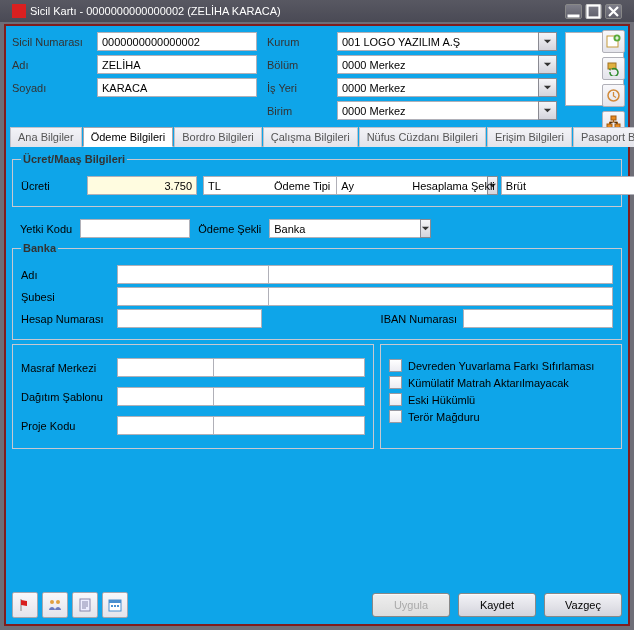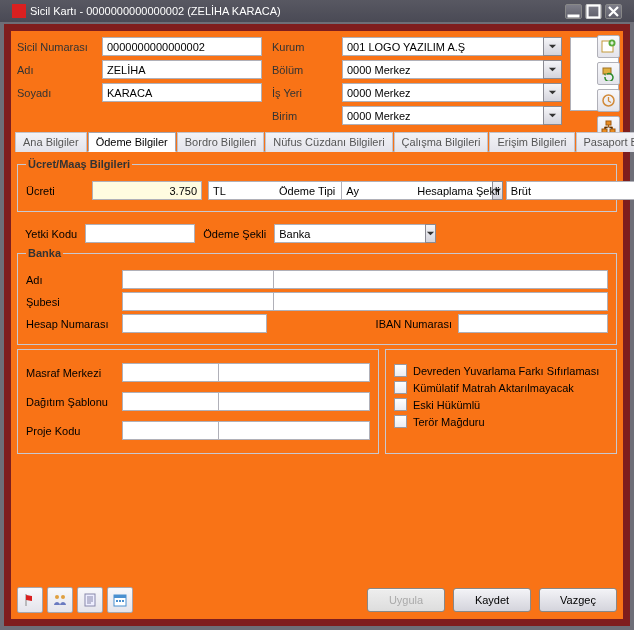--- a/index.html
+++ b/index.html
@@ -43,22 +43,22 @@
     font-size: 9px;
     display: flex; align-items: center; justify-content: center;
     cursor: pointer;
   }
   .content-area {
     position: absolute;
     top: 24px;
     left: 4px;
     right: 4px;
     bottom: 4px;
-    background: #f97316;
-    border: 7px solid #7f1d1d;
+    background: #0ea5e9;
+    border: 2px solid #7f1d1d;
   }
   .upper {
     display: flex;
     flex-direction: row;
     align-items: flex-start;
     padding: 6px 4px 2px 6px;
     position: relative;
   }
   .upper-left {
     flex: 1;
@@ -320,24 +320,24 @@
               <rect x="1" y="9" width="5" height="4" fill="#e88a20" stroke="#a05a10"></rect>
               <rect x="9" y="9" width="5" height="4" fill="#e88a20" stroke="#a05a10"></rect>
               <path d="M7.5 5v2M7.5 7h-4v2M7.5 7h4v2" stroke="#a05a10"></path>
             </svg>
         </div>
       </div>
     </div>
 
     <div class="tabs">
       <div class="tab">Ana Bilgiler</div>
-      <div class="tab active">Ödeme Bilgiler</div>
+      <div class="tab active">Ödeme Bilgileri</div>
       <div class="tab">Bordro Bilgileri</div>
+      <div class="tab">Çalışma Bilgileri</div>
       <div class="tab">Nüfus Cüzdanı Bilgileri</div>
-      <div class="tab">Çalışma Bilgileri</div>
       <div class="tab">Erişim Bilgileri</div>
       <div class="tab">Pasaport Bilgileri</div>
     </div>
 
     <div class="tabbody">
       <fieldset>
         <legend>Ücret/Maaş Bilgileri</legend>
         <div class="row">
           <label class="w60">Ücreti</label>
           <input class="txt highlight right" style="width: 110px;" value="3.750">

